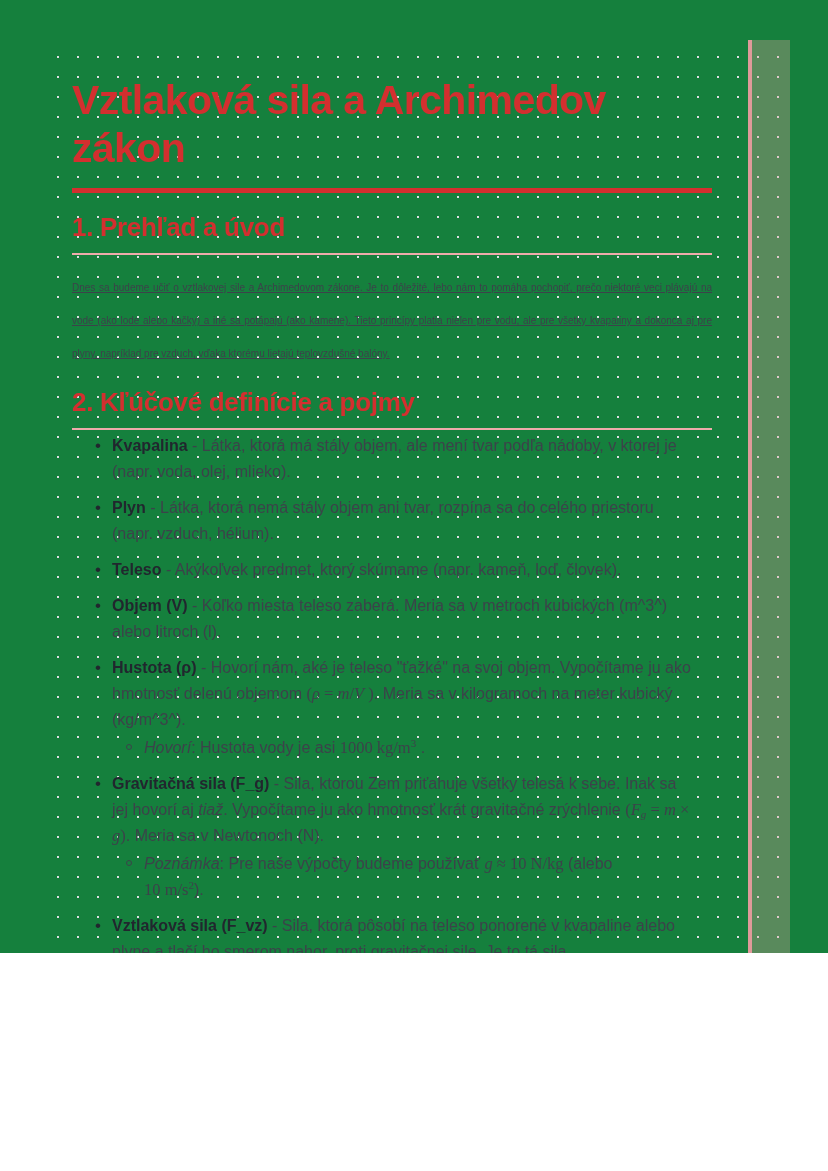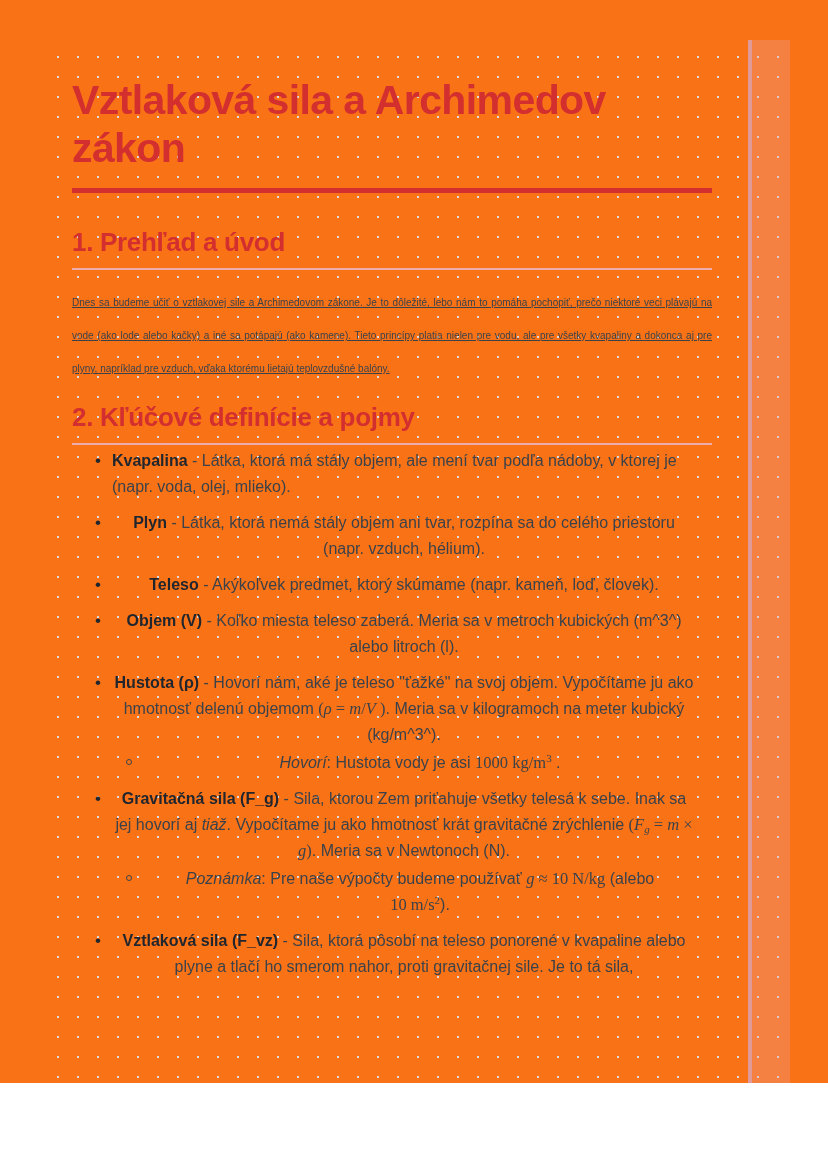--- a/index.html
+++ b/index.html
@@ -7,21 +7,21 @@
     --rule-pink:#edabab;
     --band-fill:rgba(234,160,160,0.32);
     --band-edge:#e09a9a;
     --text:#3c424a;
     --text-strong:#21262e;
     --watermark:#b7bbc1;
     --dot:#dcdce1;
   }
   html,body{margin:0;padding:0;background:#ffffff;}
   .canvas{
-    position:relative;width:828px;height:1083px;background:#f97316;overflow:hidden;
+    position:relative;width:828px;height:953px;background:#15803d;overflow:hidden;
     font-family:"Liberation Sans",sans-serif;color:var(--text);
   }
   .sheet{
     position:absolute;left:45px;top:40px;width:745px;height:1090px;
     background-image:radial-gradient(circle,var(--dot) 1.2px,transparent 1.4px);
     background-size:20px 20px;background-position:3px 7px;
   }
   .band{
     position:absolute;top:0;right:0;bottom:0;width:42px;box-sizing:border-box;
     border-left:4px solid var(--band-edge);background:var(--band-fill);
@@ -29,31 +29,31 @@
   .content{position:relative;margin-left:27px;width:640px;}
   .doc-title{
     margin:36px 0 0;font-size:41px;line-height:48px;font-weight:700;
     color:var(--red);letter-spacing:-0.6px;
   }
   .thick-rule{margin-top:16px;height:5px;background:var(--red);}
   .section h2{
     margin:16px 0 0;font-size:26px;line-height:32px;font-weight:700;
     color:var(--red);letter-spacing:-0.3px;
   }
-  .section.first h2{margin-top:33px;}
+  .section.first h2{margin-top:18px;}
   .thin-rule{margin-top:10px;height:2px;background:var(--rule-pink);}
   .para{
     margin:16px 0 0;font-size:10px;line-height:33px;color:var(--text);
     text-align:justify;text-justify:inter-word;text-decoration:underline;
   }
   ul.bullets{list-style:none;margin:3px 16px 0;padding:0;max-width:628px;}
   ul.bullets>li{
     position:relative;padding-left:24px;font-size:16px;line-height:26px;color:var(--text);
   }
-  ul.bullets>li + li{margin-top:10px;text-align:center;}
+  ul.bullets>li + li{margin-top:10px;}
   ul.bullets>li::before{
     content:"\2022";position:absolute;left:7px;top:0;line-height:26px;
     color:var(--text-strong);font-size:17px;
   }
   .sub-item{position:relative;padding-left:32px;margin-top:2px;}
   .sub-item::before{
     content:"";position:absolute;left:14px;top:9px;width:6px;height:6px;
     box-sizing:border-box;border:1.3px solid var(--text);border-radius:50%;
   }
   .seg-b{font-weight:700;color:var(--text-strong);}

